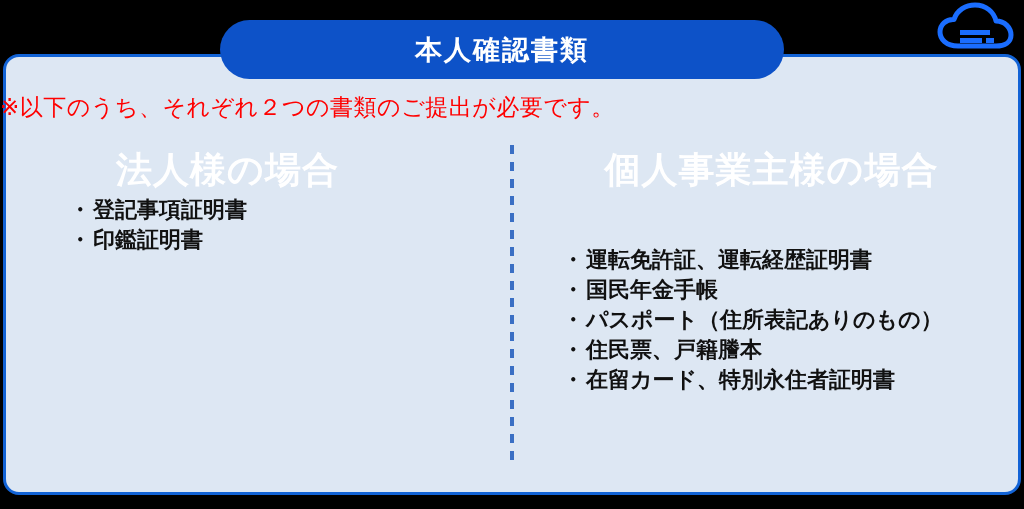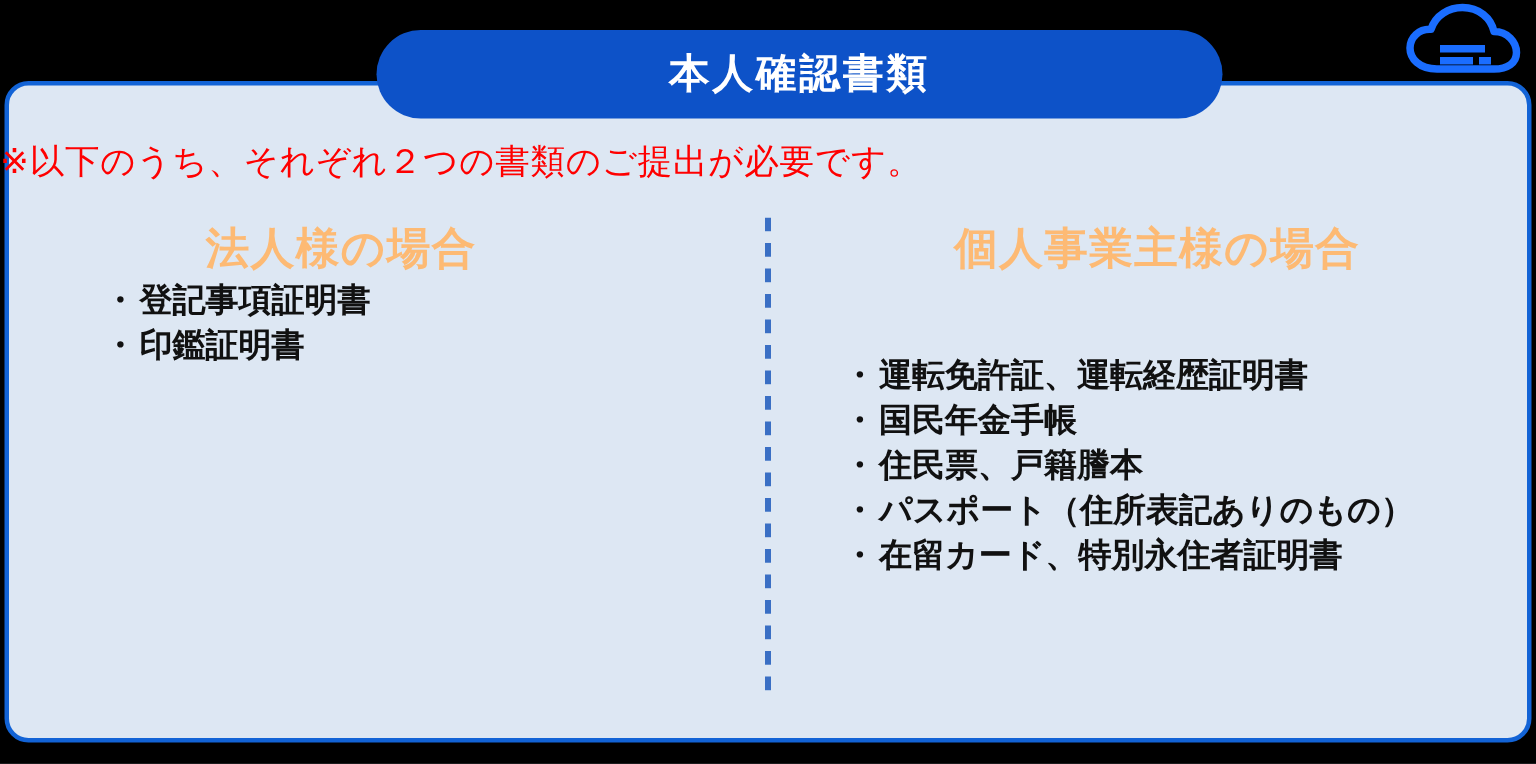--- a/index.html
+++ b/index.html
@@ -30,21 +30,21 @@
     height: 441px;
     box-sizing: border-box;
     background: #dde7f3;
     border: 3px solid #1263d6;
     border-radius: 16px;
   }
 
   
   .title-pill {
     position: absolute;
-    left: 251px;
+    left: 220px;
     top: 20px;
     width: 564px;
     height: 59px;
     border-radius: 30px;
     background: #0d52c8;
     display: flex;
     align-items: center;
     justify-content: center;
     z-index: 5;
   }
@@ -81,22 +81,22 @@
   .col {
     position: absolute;
     top: 0;
     height: 340px;
   }
   .col-left  { left: 0px;   width: 509px; }
   .col-right { left: 509px; width: 509px; }
 
   .col-heading {
     text-align: center;
-    color: #fdba74;
-    font-size: 29px;
+    color: #ffffff;
+    font-size: 36px;
     font-weight: bold;
     letter-spacing: 1px;
     margin: 0;
     padding-top: 12px;
   }
   .col-left .col-heading  { padding-right: 60px; }
   .col-right .col-heading { padding-left: 10px; }
 
   .item-list {
     list-style: none;
@@ -178,24 +178,24 @@
     <div class="col col-right">
       <div class="col-heading">個人事業主様の場合</div>
       <ul class="item-list">
         <li>
           <span class="bullet">・</span><span>運転免許証、運転経歴証明書</span>
         </li>
         <li>
           <span class="bullet">・</span><span>国民年金手帳</span>
         </li>
         <li>
+          <span class="bullet">・</span><span>パスポート（住所表記ありのもの）</span>
+        </li>
+        <li>
           <span class="bullet">・</span><span>住民票、戸籍謄本</span>
-        </li>
-        <li>
-          <span class="bullet">・</span><span>パスポート（住所表記ありのもの）</span>
         </li>
         <li>
           <span class="bullet">・</span><span>在留カード、特別永住者証明書</span>
         </li>
       </ul>
     </div>
 
   </div>
 
   <div class="logo">

